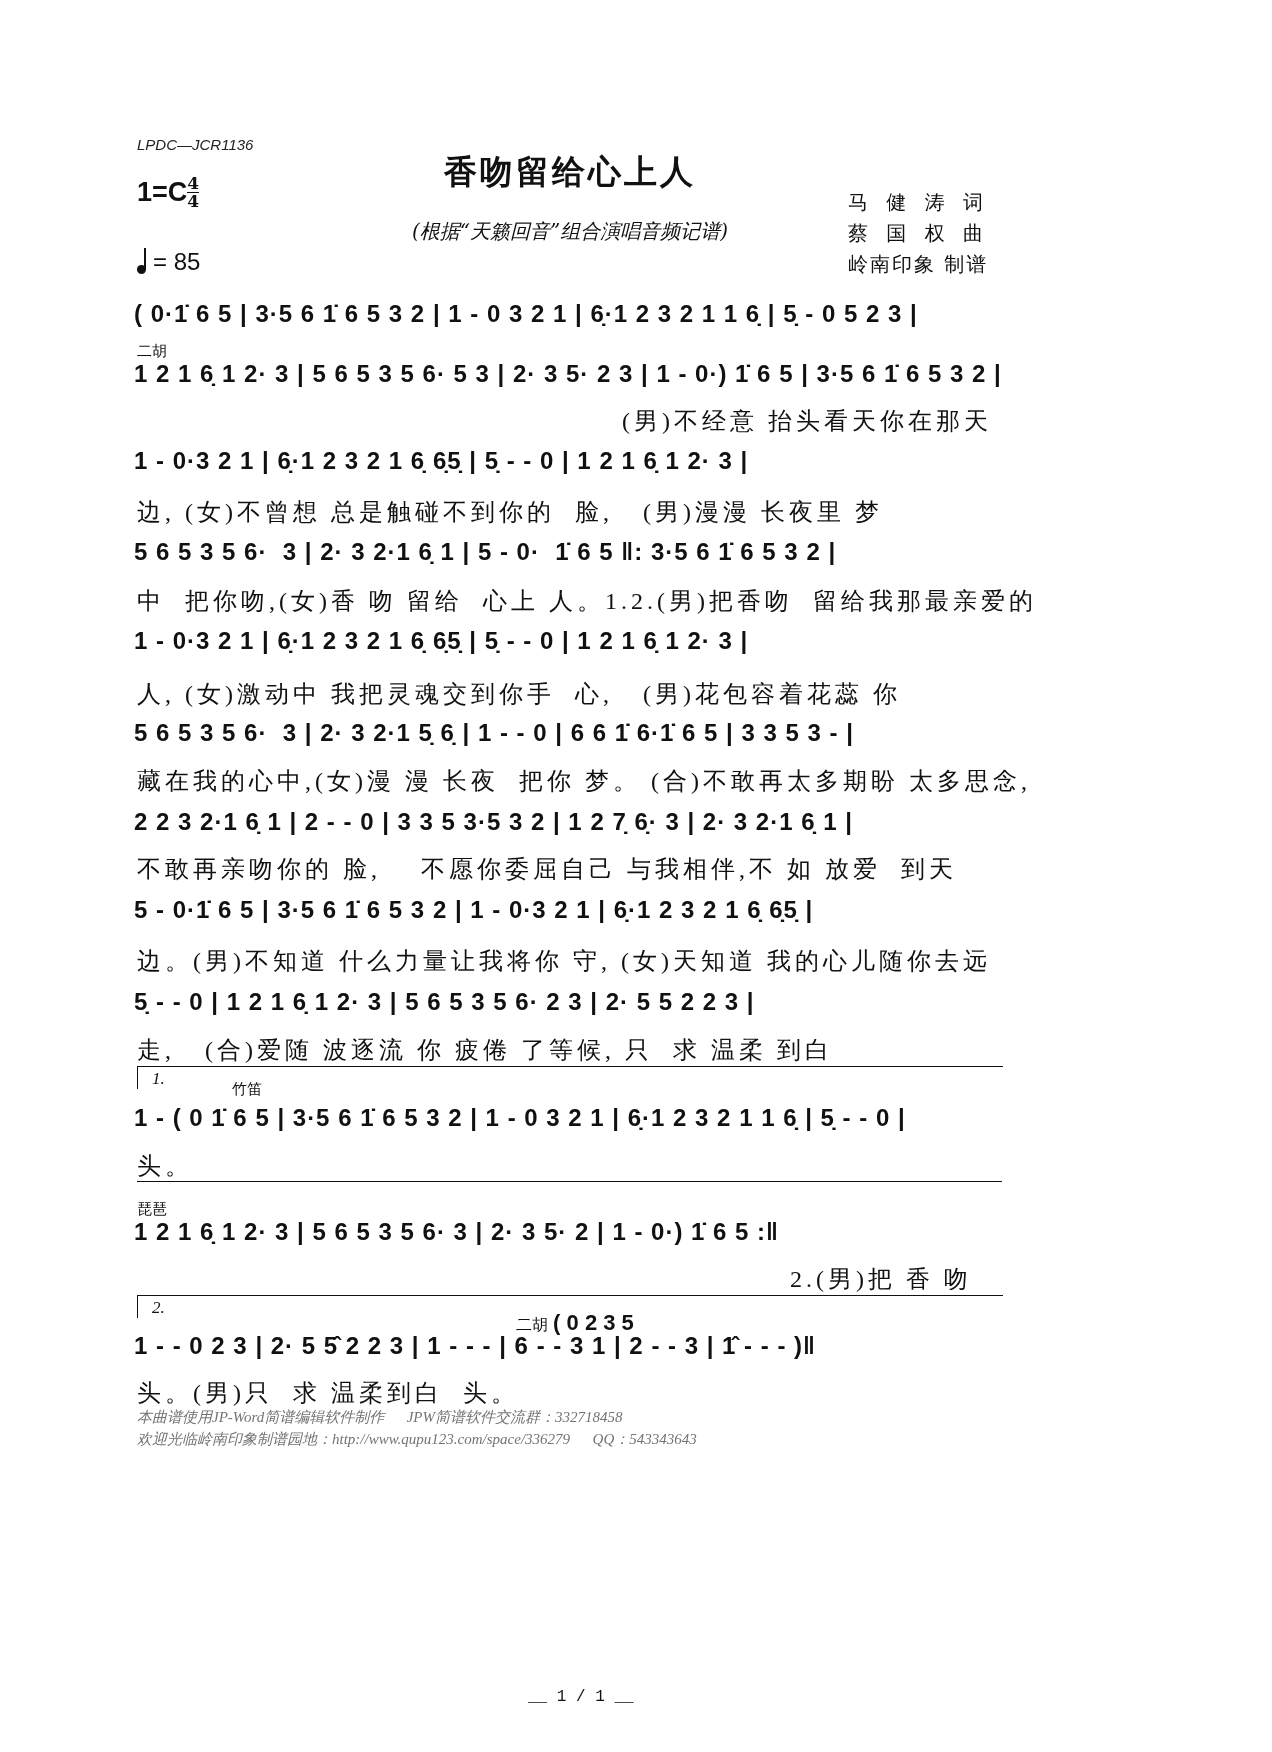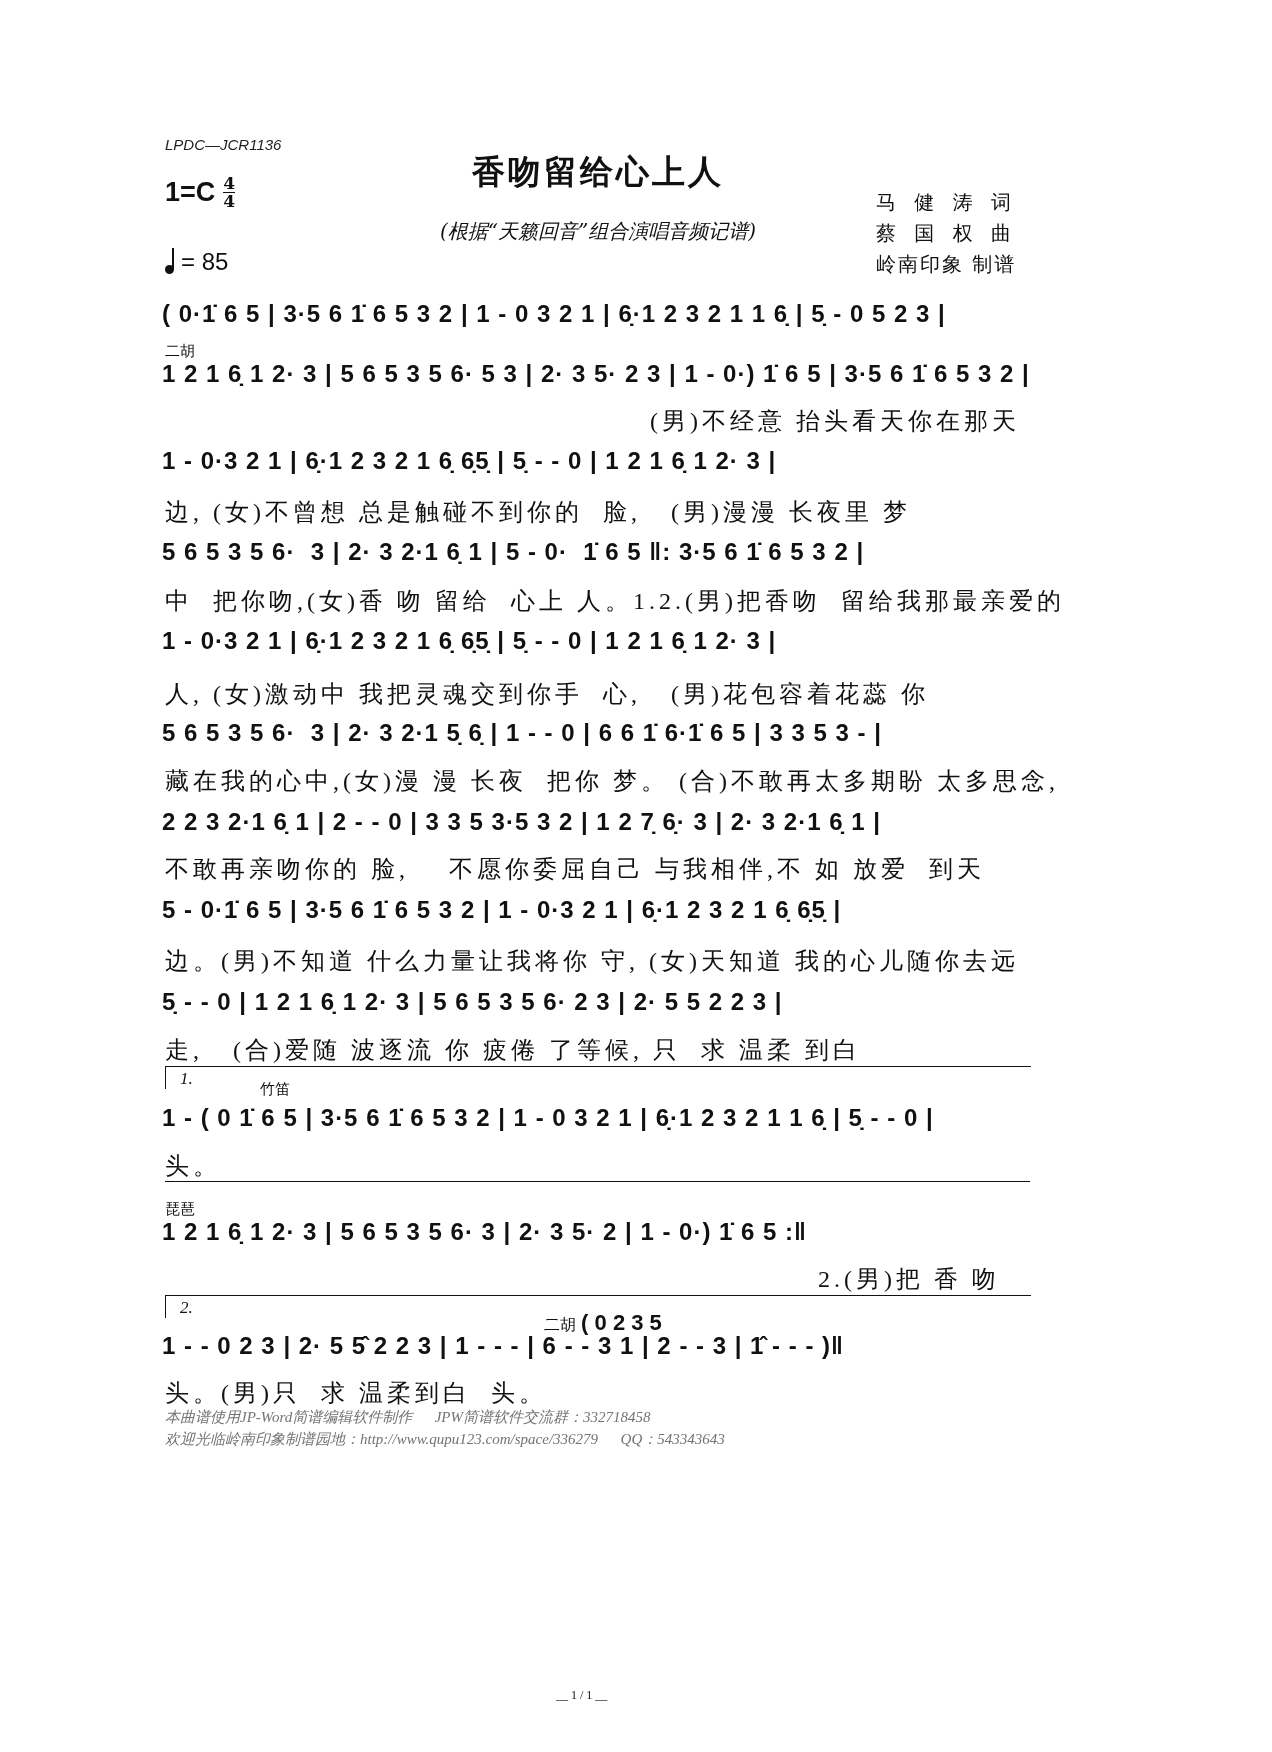--- a/index.html
+++ b/index.html
@@ -1,35 +1,35 @@
 <!DOCTYPE html>
 <html><head>
 <meta charset="utf-8">
 <style>
   html,body{margin:0;padding:0;background:#fff;}
   body{width:1272px;height:1752px;position:relative;overflow:hidden;font-family:"DejaVu Sans",sans-serif;color:#111;}
-  .abs{position:absolute;margin-left:28px;}
+  .abs{position:absolute;}
   .code{left:137px;top:136px;font-family:"Liberation Sans",sans-serif;font-style:italic;font-size:15px;color:#222;}
   .title{left:0;width:1140px;text-align:center;top:150px;font-family:"DejaVu Serif",serif;font-size:33px;font-weight:bold;letter-spacing:3px;}
-  .key{left:137px;top:175px;font-family:"Liberation Sans",sans-serif;font-size:27px;font-weight:bold;display:flex;align-items:center;gap:8px;}
+  .key{left:137px;top:175px;font-family:"Liberation Sans",sans-serif;font-size:27px;font-weight:bold;display:flex;align-items:center;gap:0;}
   .frac{display:inline-flex;flex-direction:column;align-items:center;font-size:17px;line-height:17px;font-weight:bold;font-family:"DejaVu Serif",serif;}
   .frac span:first-child{border-bottom:1px solid #111;}
   .subtitle{left:0;width:1140px;text-align:center;top:218px;font-family:"DejaVu Serif",serif;font-size:20px;font-style:italic;}
   .credits{left:848px;top:187px;font-family:"DejaVu Serif",serif;font-size:20px;line-height:31px;letter-spacing:6px;}
   .tempo{left:137px;top:248px;font-family:"Liberation Sans",sans-serif;font-size:24px;display:flex;align-items:center;gap:7px;}
   .note-icon{display:inline-block;width:9px;height:9px;border-radius:50%;background:#111;position:relative;top:7px;}
   .note-icon::after{content:"";position:absolute;right:0;bottom:4px;width:2px;height:22px;background:#111;}
   .staff{left:134px;width:870px;font-family:"Liberation Sans",sans-serif;font-size:24px;font-weight:bold;white-space:pre;letter-spacing:1px;}
   .lyric{left:137px;width:870px;font-family:Liberation Serif, serif;font-size:24px;white-space:pre;letter-spacing:4px;}
   .inst{font-family:"DejaVu Sans",sans-serif;font-size:15px;}
   .volta{left:137px;width:865px;height:22px;border-top:1.5px solid #111;border-left:1.5px solid #111;}
   .volta span{position:absolute;left:14px;top:2px;font-family:"Liberation Serif",serif;font-style:italic;font-size:17px;}
   .rule{left:137px;width:865px;height:0;border-top:1.5px solid #111;}
   .footer{left:137px;font-family:Liberation Serif, serif;font-style:italic;font-size:15px;color:#737373;white-space:pre;}
-  .pageno{left:528px;top:1688px;font-family:Liberation Serif, serif;font-size:12px;}
+  .pageno{left:528px;top:1688px;font-family:Liberation Mono, monospace;font-size:16px;}
 </style>
 </head>
 <body>
 
 <div class="abs code">LPDC—JCR1136</div>
 <div class="abs title">香吻留给心上人</div>
 <div class="abs key">
   <span>1=C</span>
   <span class="frac">
     <span>4</span>

